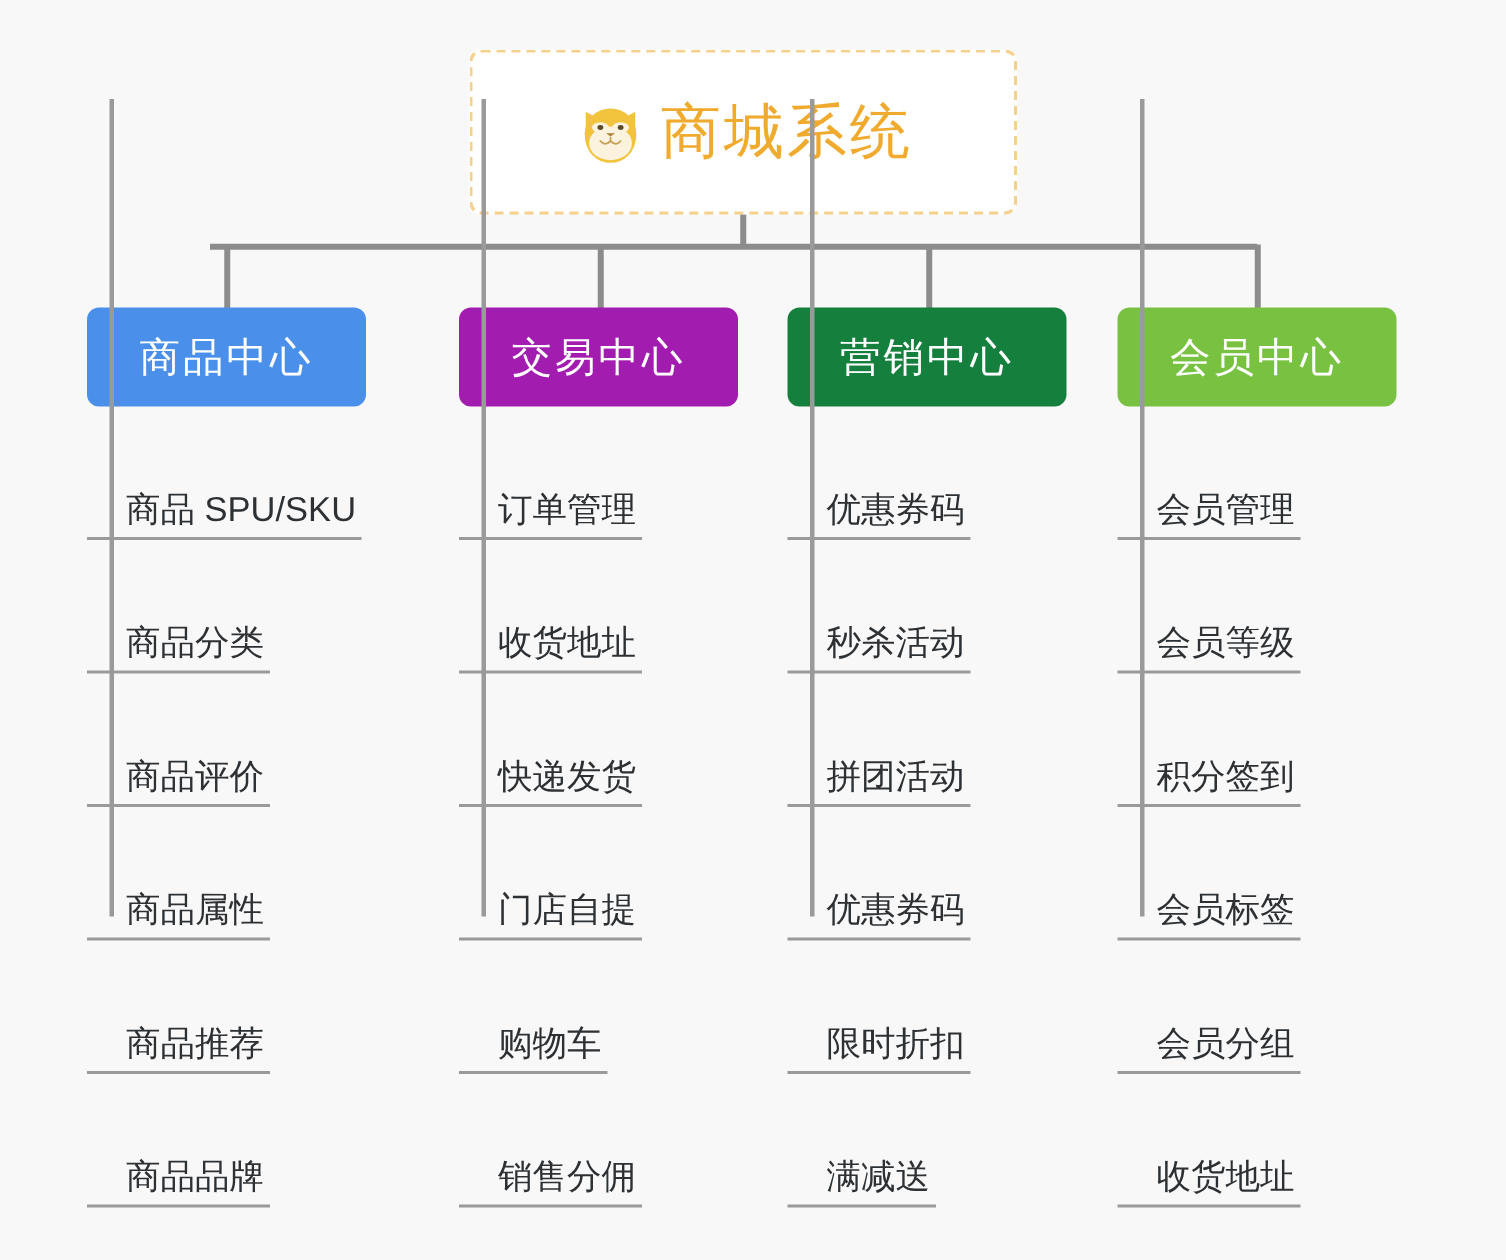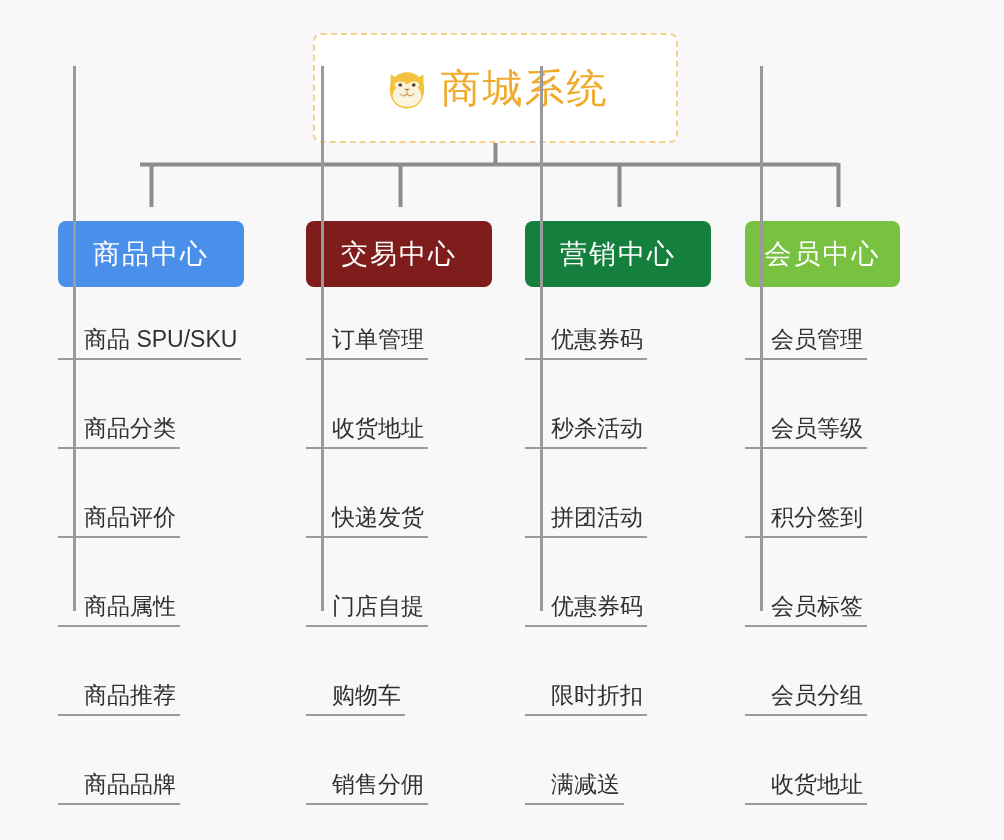--- a/index.html
+++ b/index.html
@@ -69,28 +69,27 @@
   .cat-box {
     height: 66px;
     border-radius: 8px;
     display: flex;
     align-items: center;
     justify-content: center;
     color: #ffffff;
     font-size: 27px;
     letter-spacing: 2px;
     white-space: nowrap;
-    margin-top: 16px;
   }
 
   
   .col-0 { left: 58px;  width: 186px; }
   .col-1 { left: 306px; width: 186px; }
   .col-2 { left: 525px; width: 186px; }
-  .col-3 { left: 745px; width: 155px; }
+  .col-3 { left: 745px; width: 186px; }
 
   
   .leaf-list {
     position: absolute;
     top: 66px;
     left: 15px;
   }
 
   .leaf-item {
     position: relative;
@@ -182,21 +181,21 @@
     </div>
     <div class="leaf-item">
       <span class="leaf-label">商品推荐</span>
     </div>
     <div class="leaf-item">
       <span class="leaf-label">商品品牌</span>
     </div>
   </div>
 
   <div class="column col-1">
-    <div class="cat-box" style="background:#7f1d1d">
+    <div class="cat-box" style="background:#a21caf">
       <span>交易中心</span>
     </div>
   </div>
   <div class="spine spine-1"></div>
   <div class="leaf-list" style="left:306px; top:271px;">
     <div class="leaf-item">
       <span class="leaf-label">订单管理</span>
     </div>
     <div class="leaf-item">
       <span class="leaf-label">收货地址</span>

